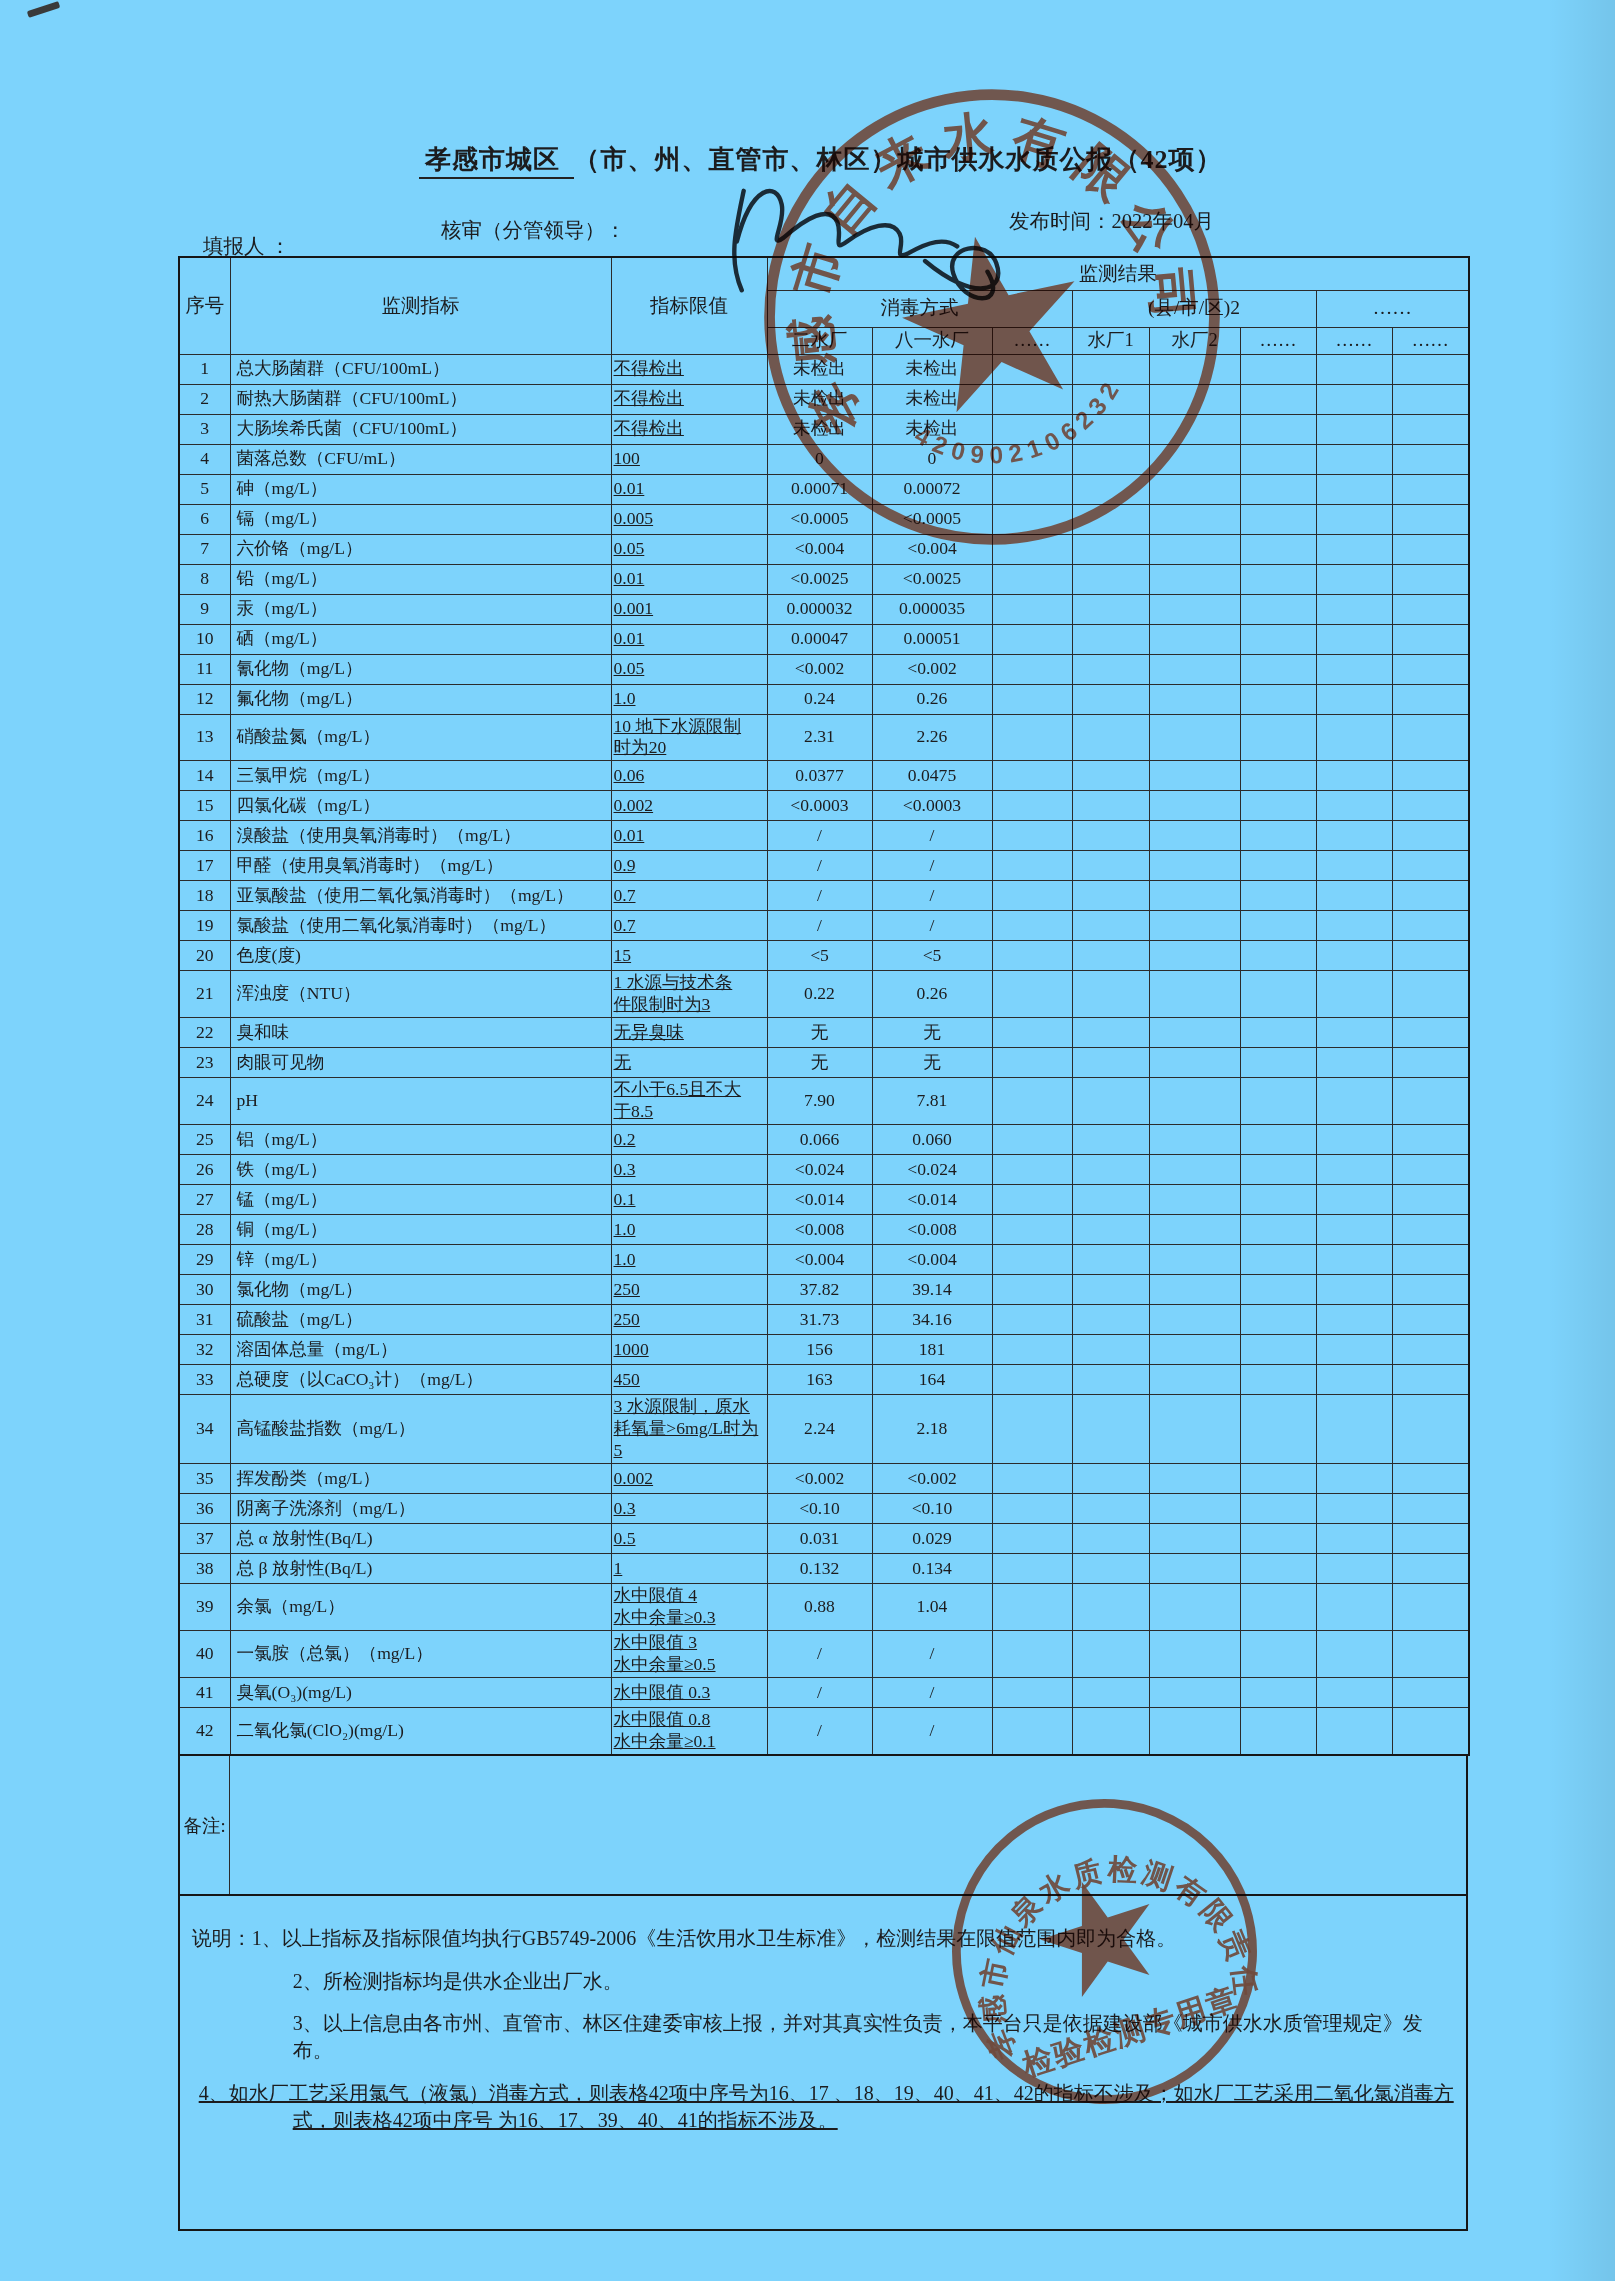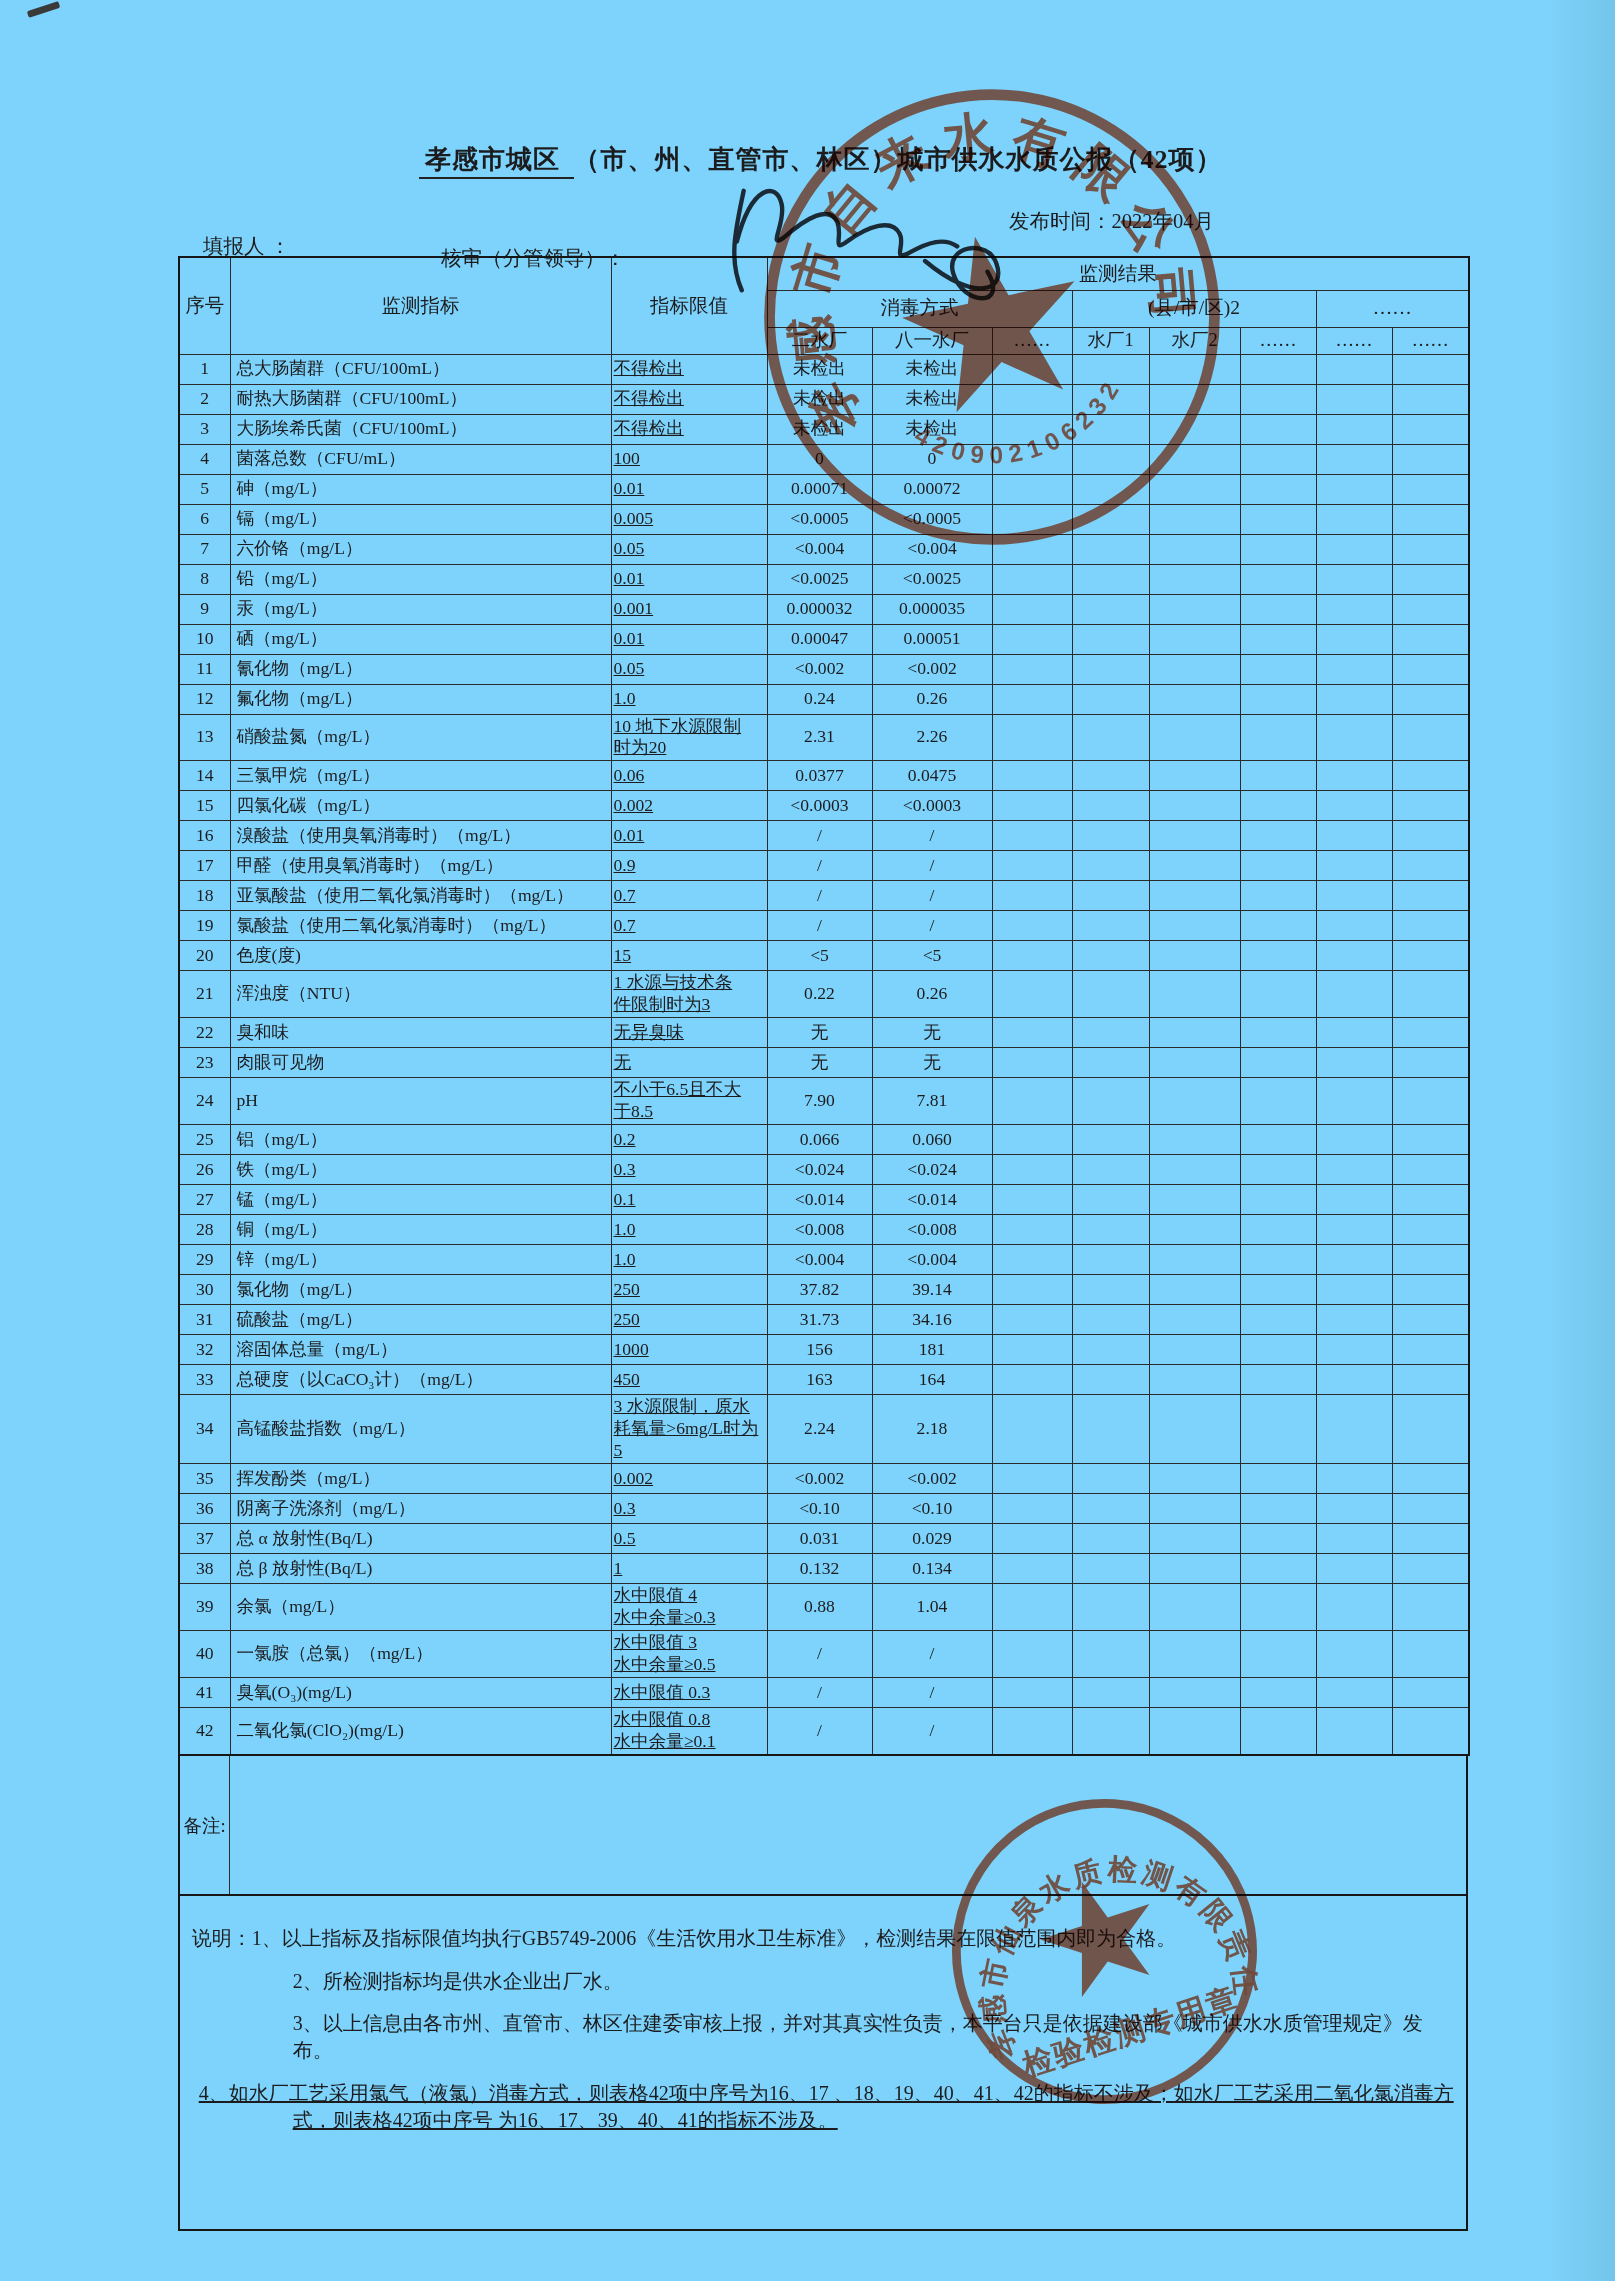--- a/index.html
+++ b/index.html
@@ -14,21 +14,21 @@
     background:linear-gradient(to right,rgba(0,0,0,0),rgba(0,0,0,.07));}
   #page .corner-mark{position:absolute;left:27px;top:5.9px;width:33px;height:6.8px;
     background:#3a3a3a;transform:rotate(-18deg);border-radius:2px;}
 
   .title-line{position:absolute;left:419px;top:142px;font-size:26px;font-weight:bold;
     letter-spacing:1px;white-space:nowrap;}
   .title-line .u{border-bottom:2px solid #222;padding:0 13.7px 2.9px 5.9px;}
 
   .meta{position:absolute;font-size:20.5px;white-space:nowrap;}
   #meta-filler{left:203px;top:232px;}
-  #meta-reviewer{left:441px;top:244px;}
+  #meta-reviewer{left:441px;top:216px;}
   #meta-publish{left:1009px;top:207px;}
 
   
   .sheet{position:absolute;left:178px;top:256px;width:1290px;}
   table.wq{border-collapse:collapse;table-layout:fixed;width:1290px;
     border:2px solid #161616;}
   table.wq th,table.wq td{border:1px solid #2b2b2b;padding:1px 2px;
     font-weight:normal;font-size:17.6px;line-height:1.25;overflow:hidden;}
   table.wq th{font-size:19.5px;}
   tr.plant-row th{font-size:18.5px;}

